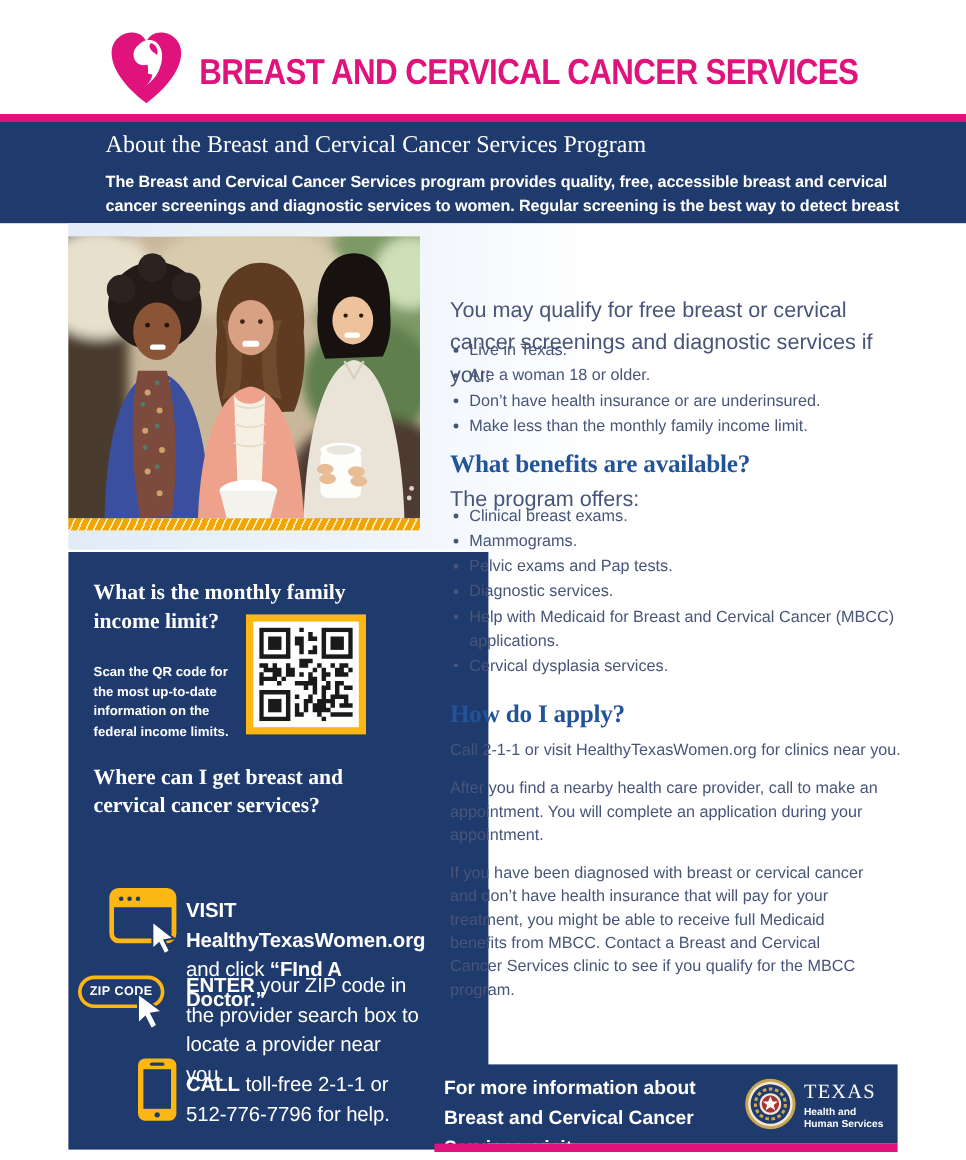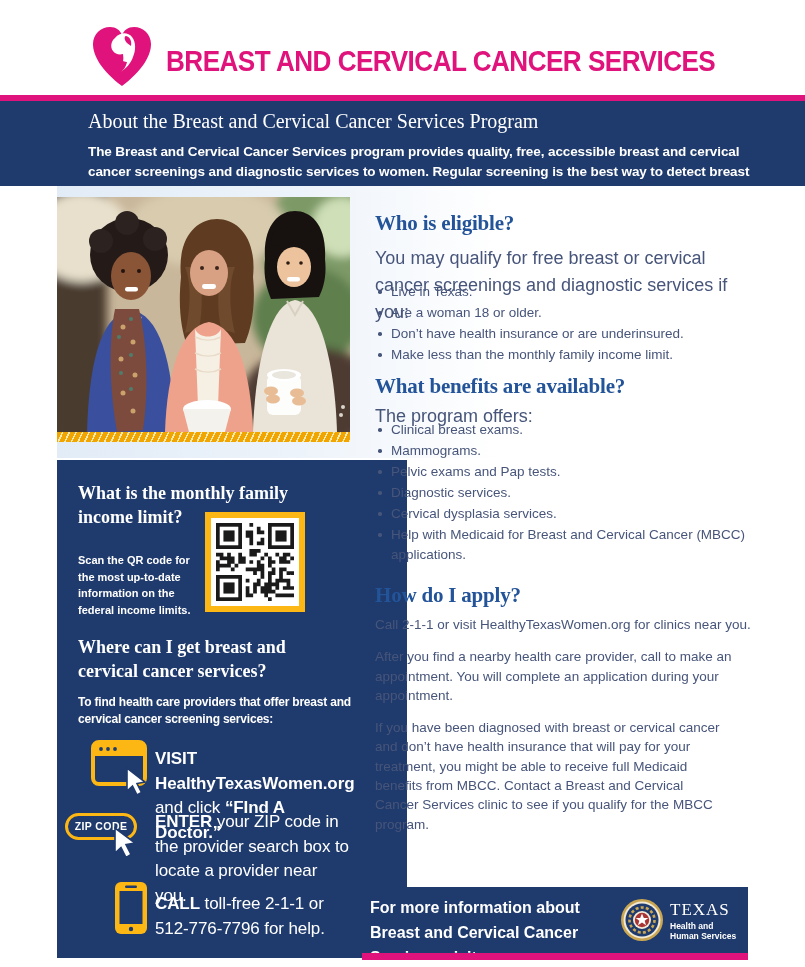--- a/index.html
+++ b/index.html
@@ -199,21 +199,20 @@
             <rect x="60" y="4" width="20" height="20" fill="#ffffff"></rect>
             <rect x="64" y="8" width="12" height="12" fill="#1a1a1a"></rect>
             <rect x="0" y="56" width="28" height="28" fill="#1a1a1a"></rect>
             <rect x="4" y="60" width="20" height="20" fill="#ffffff"></rect>
             <rect x="8" y="64" width="12" height="12" fill="#1a1a1a"></rect>
           </svg>
         </div>
     </div>
 
     <div class="sb-h sb-h2">Where can I get breast and cervical cancer services?</div>
-    <div class="sb-intro">To find health care providers that offer breast and cervical cancer screening services:</div>
 
     <div class="browser-icon">
       <svg width="62" height="56" viewBox="0 0 62 56">
         <rect x="2" y="2" width="52" height="42" rx="6" fill="none" stroke="#fdb714" stroke-width="4"></rect>
         <path d="M2 8a6 6 0 0 1 6-6h40a6 6 0 0 1 6 6v8H2z" fill="#fdb714"></path>
         <circle cx="10" cy="9" r="1.9" fill="#1f3a6c"></circle>
           <circle cx="17" cy="9" r="1.9" fill="#1f3a6c"></circle>
           <circle cx="24" cy="9" r="1.9" fill="#1f3a6c"></circle>
         <path d="M36 28l18 14-8 1.5 4.5 9-4.5 2.5-4.5-9-5.5 5z" fill="#fff" stroke="#1f3a6c" stroke-width="1.6"></path>
       </svg>
@@ -239,38 +238,37 @@
         <rect x="6.5" y="11" width="23" height="33" fill="#1f3a6c"></rect>
         <rect x="12" y="5.5" width="12" height="2.6" rx="1.3" fill="#1f3a6c"></rect>
         <circle cx="18" cy="49" r="2.2" fill="#1f3a6c"></circle>
       </svg>
     </div>
     <div class="step-text t-call">
       <b>CALL</b><span> toll-free 2-1-1 or 512-776-7796 for help.</span>
     </div>
   </div>
 
-  <div class="rc-h h-eligible">Who is eligible?</div>
   <div class="rc-p p-eligible">You may qualify for free breast or cervical cancer screenings and diagnostic services if you:</div>
   <ul class="rc-list l-eligible">
     <li>Live in Texas.</li>
     <li>Are a woman 18 or older.</li>
     <li>Don’t have health insurance or are underinsured.</li>
     <li>Make less than the monthly family income limit.</li>
   </ul>
 
   <div class="rc-h h-benefits">What benefits are available?</div>
   <div class="rc-p p-benefits">The program offers:</div>
   <ul class="rc-list l-benefits">
     <li>Clinical breast exams.</li>
     <li>Mammograms.</li>
     <li>Pelvic exams and Pap tests.</li>
     <li>Diagnostic services.</li>
+    <li>Help with Medicaid for Breast and Cervical Cancer (MBCC) applications.</li>
     <li>Cervical dysplasia services.</li>
-    <li>Help with Medicaid for Breast and Cervical Cancer (MBCC) applications.</li>
   </ul>
 
   <div class="rc-h h-apply">How do I apply?</div>
   <div class="apply-wrap">
     <p>Call 2-1-1 or visit HealthyTexasWomen.org for clinics near you.</p>
     <p>After you find a nearby health care provider, call to make an appointment. You will complete an application during your appointment.</p>
     <p class="narrow">If you have been diagnosed with breast or cervical cancer and don’t have health insurance that will pay for your treatment, you might be able to receive full Medicaid benefits from MBCC. Contact a Breast and Cervical Cancer Services clinic to see if you qualify for the MBCC program.</p>
   </div>
 
   <div class="footer-box">

